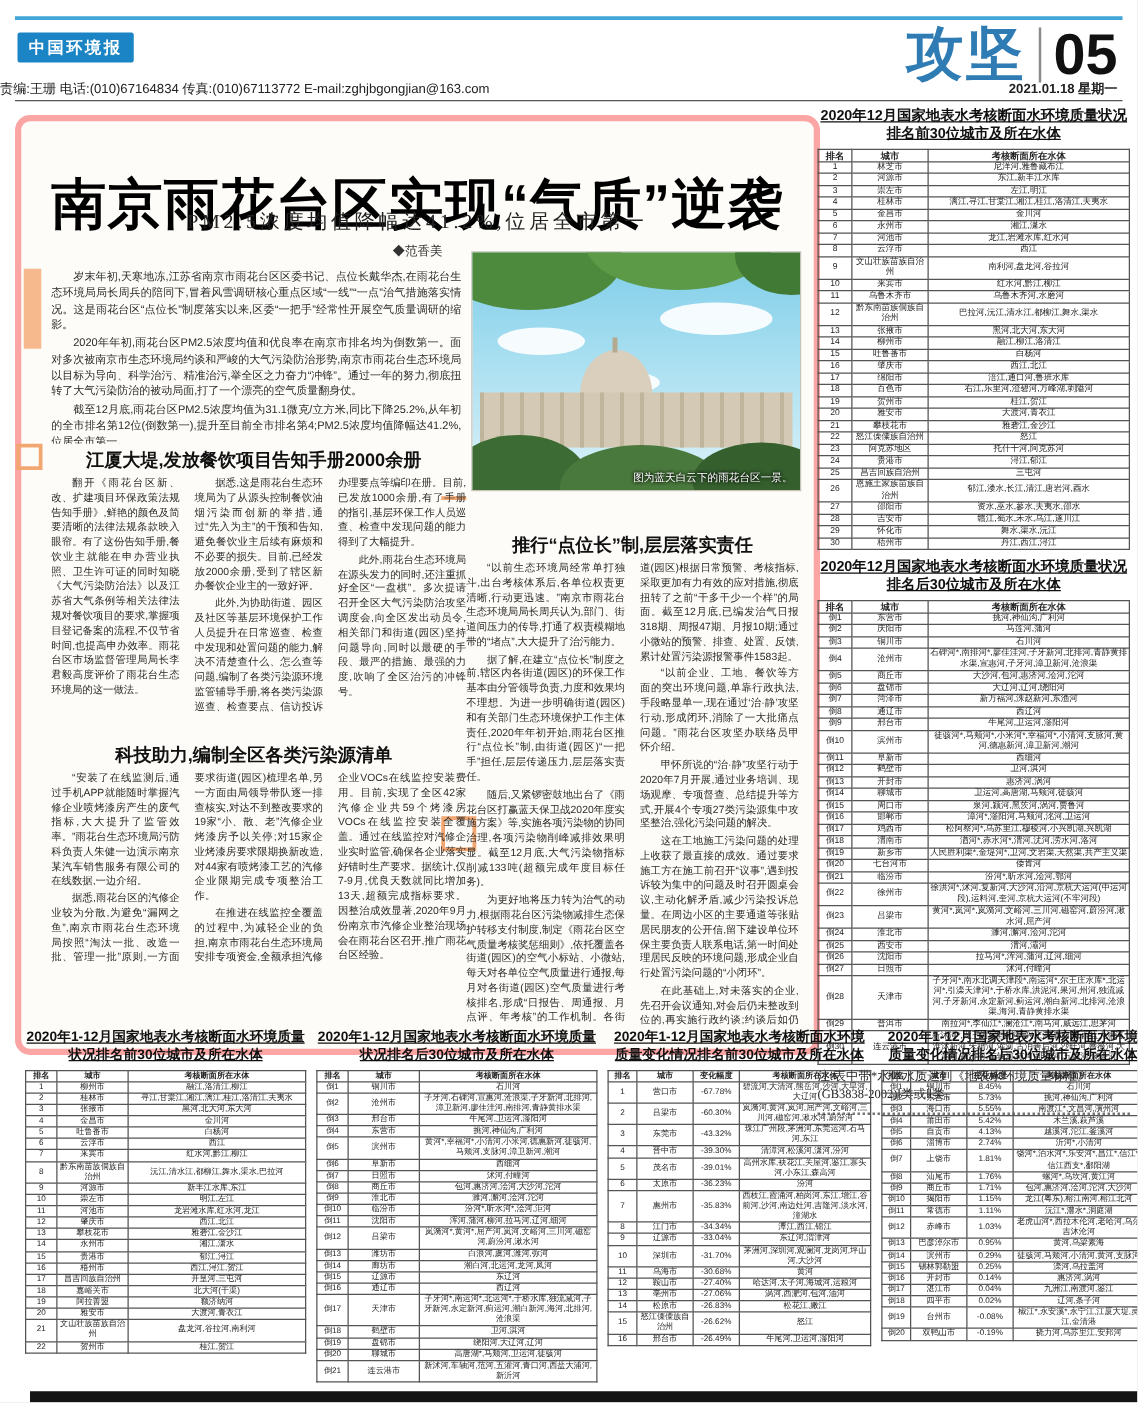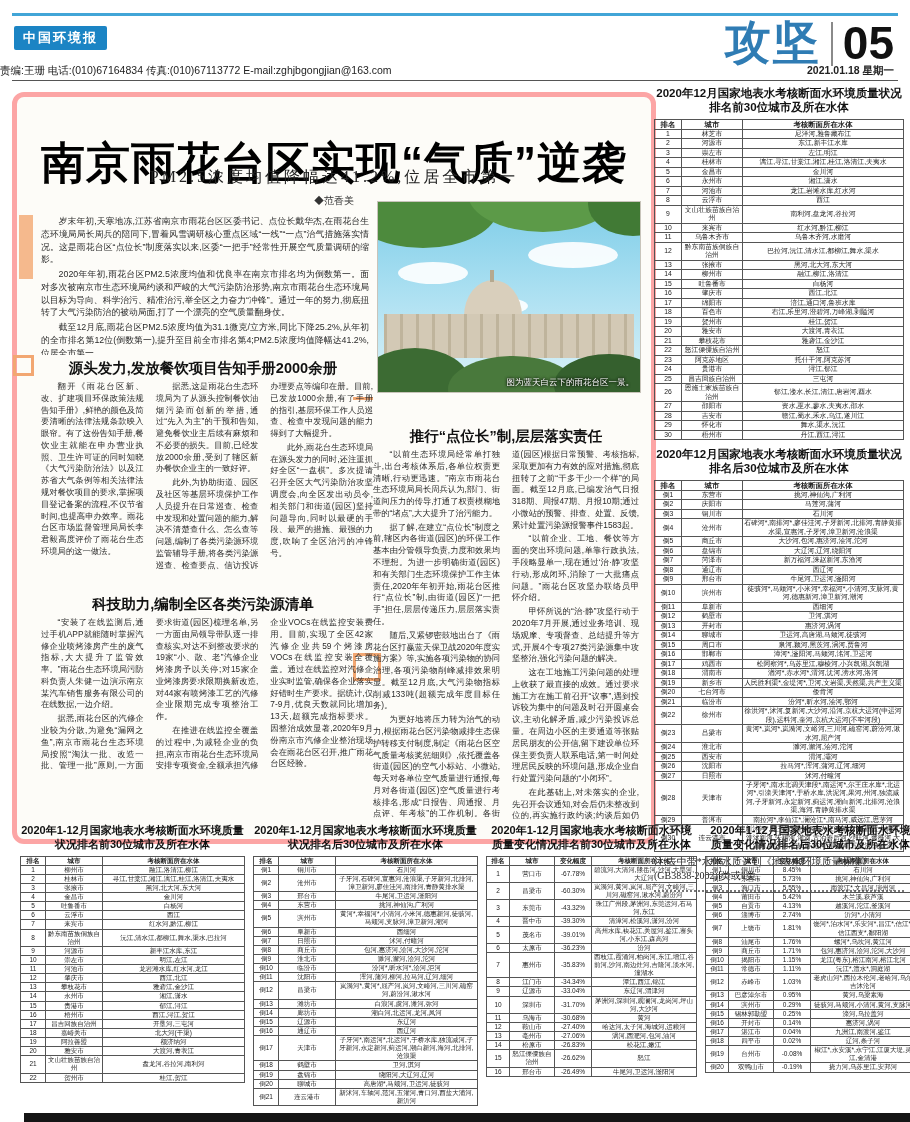--- a/index.html
+++ b/index.html
@@ -61,21 +61,21 @@
   .b2{left:70px;bottom:-30px;width:130px;height:66px;background:#49793c;}
   .b3{left:176px;bottom:-24px;width:110px;height:62px;background:#35602e;}
   .leaf{position:absolute;background:#4d8a3d;border-radius:50%;}
   .l1{left:-30px;top:-34px;width:150px;height:80px;}
   .l2{left:90px;top:-46px;width:150px;height:76px;background:#5c9a48;}
   .l3{left:210px;top:-30px;width:90px;height:64px;background:#417a35;}
   .photo-caption{position:absolute;right:6px;bottom:3px;color:#fff;font-size:8.5px;
         text-shadow:0 0 3px #000,0 0 3px #000;}
   
   .right-col{position:absolute;left:654px;top:84px;width:250px;}
-  .tbl-title{font-weight:bold;font-size:11.5px;text-align:center;line-height:1.25;margin:2px 0 4px;color:#111;}
+  .tbl-title{font-weight:bold;font-size:11.5px;text-align:center;line-height:1.25;margin:2px 0 4px;color:#111;text-decoration:underline;}
   table.data{width:100%;border-collapse:collapse;table-layout:fixed;}
   .data th,.data td{border:1px solid #555;font-size:6.8px;line-height:1.25;padding:0 1px;
         text-align:center;word-break:break-all;color:#222;}
   .data th{font-size:7.4px;font-weight:bold;}
   .rt .data th:first-child,.rt .data td:first-child{width:24px;}
   .rt .data th:nth-child(2),.rt .data td:nth-child(2){width:58px;}
   .note{font-size:10px;line-height:1.4;margin-top:3px;color:#222;font-family:"Liberation Serif",serif;}
   .dotted{border-top:2px dotted #777;margin-top:7px;height:0;}
   
   .bottom{position:absolute;left:20px;top:822px;width:888px;display:flex;gap:8px;align-items:flex-start;}
@@ -134,21 +134,21 @@
       <span class="bwing"></span>
       <span class="bush b1"></span>
       <span class="bush b2"></span>
       <span class="bush b3"></span>
       <span class="leaf l1"></span>
       <span class="leaf l2"></span>
       <span class="leaf l3"></span>
       <span class="photo-caption">图为蓝天白云下的雨花台区一景。</span>
     </div>
 
-    <div class="sec-head sec1-head">源头发力,发放餐饮项目告知手册2000余册</div>
+    <div class="sec-head sec1-head">江厦大堤,发放餐饮项目告知手册2000余册</div>
     <div class="sec-cols sec1-cols">
         <p>翻开《雨花台区新、改、扩建项目环保政策法规告知手册》,鲜艳的颜色及简要清晰的法律法规条款映入眼帘。有了这份告知手册,餐饮业主就能在申办营业执照、卫生许可证的同时知晓《大气污染防治法》以及江苏省大气条例等相关法律法规对餐饮项目的要求,掌握项目登记备案的流程,不仅节省时间,也提高申办效率。雨花台区市场监督管理局局长李君毅高度评价了雨花台生态环境局的这一做法。</p>
         <p>据悉,这是雨花台生态环境局为了从源头控制餐饮油烟污染而创新的举措,通过“先入为主”的干预和告知,避免餐饮业主后续有麻烦和不必要的损失。目前,已经发放2000余册,受到了辖区新办餐饮企业主的一致好评。</p>
         <p>此外,为协助街道、园区及社区等基层环境保护工作人员提升在日常巡查、检查中发现和处置问题的能力,解决不清楚查什么、怎么查等问题,编制了各类污染源环境监管辅导手册,将各类污染源巡查、检查要点、信访投诉办理要点等编印在册。目前,已发放1000余册,有了手册的指引,基层环保工作人员巡查、检查中发现问题的能力得到了大幅提升。</p>
         <p>此外,雨花台生态环境局在源头发力的同时,还注重抓好全区“一盘棋”。多次提请召开全区大气污染防治攻坚调度会,向全区发出动员令,相关部门和街道(园区)坚持问题导向,同时以最硬的手段、最严的措施、最强的力度,吹响了全区治污的冲锋号。</p>
       </div>
 
     <div class="sec-head sec2-head">科技助力,编制全区各类污染源清单</div>
     <div class="sec-cols sec2-cols">
         <p>“安装了在线监测后,通过手机APP就能随时掌握汽修企业喷烤漆房产生的废气指标,大大提升了监管效率。”雨花台生态环境局污防科负责人朱健一边演示南京某汽车销售服务有限公司的在线数据,一边介绍。</p>

